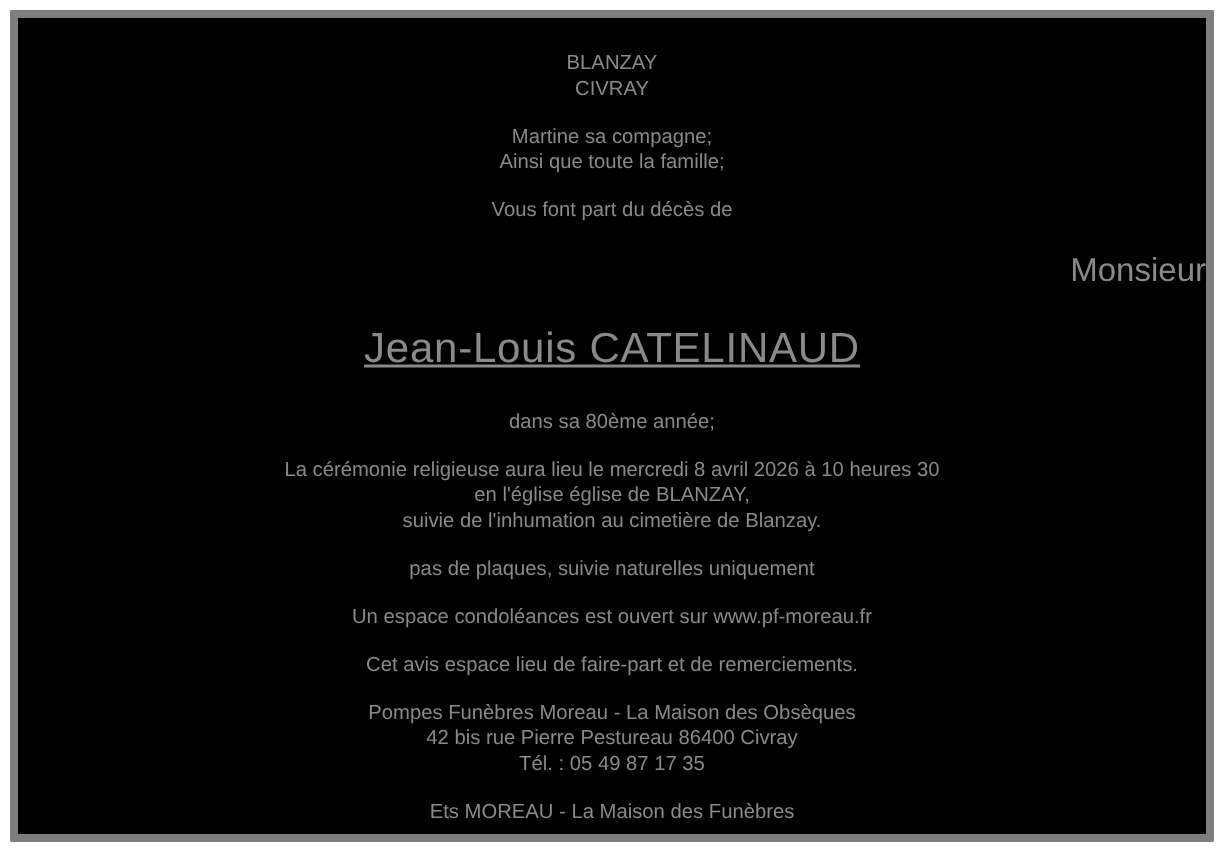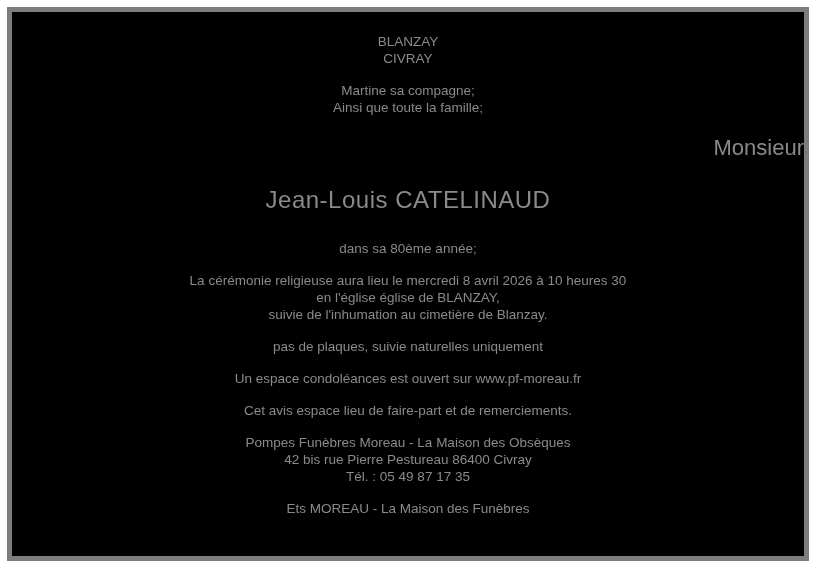--- a/index.html
+++ b/index.html
@@ -33,37 +33,39 @@
     white-space: pre-line;
   }
   .card .civility {
     font-size: 22px;
     line-height: 21px;
     margin: 21px 0 0 12px;
     white-space: pre-line;
     text-align: right;
   }
   .card .deceased {
-    font-size: 24px;
+    font-size: 28px;
     line-height: 32px;
     font-weight: 400;
     margin: 26px 0 24px 0;
     letter-spacing: 0.5px;
     white-space: pre-line;
+    text-decoration: underline;
   }
 </style>
 </head>
 <body>
 
 <div class="page">
   <div class="card">
     <p>BLANZAY
 CIVRAY</p>
     <p>Martine sa compagne;
 Ainsi que toute la famille;</p>
+    <p>Vous font part du décès de</p>
     <p class="civility">Monsieur</p>
     <p class="deceased">Jean-Louis CATELINAUD</p>
     <p>dans sa 80ème année;</p>
     <p>La cérémonie religieuse aura lieu le mercredi 8 avril 2026 à 10 heures 30
 en l'église église de BLANZAY,
 suivie de l'inhumation au cimetière de Blanzay.</p>
     <p>pas de plaques, suivie naturelles uniquement</p>
     <p>Un espace condoléances est ouvert sur www.pf-moreau.fr</p>
     <p>Cet avis espace lieu de faire-part et de remerciements.</p>
     <p>Pompes Funèbres Moreau - La Maison des Obsèques

